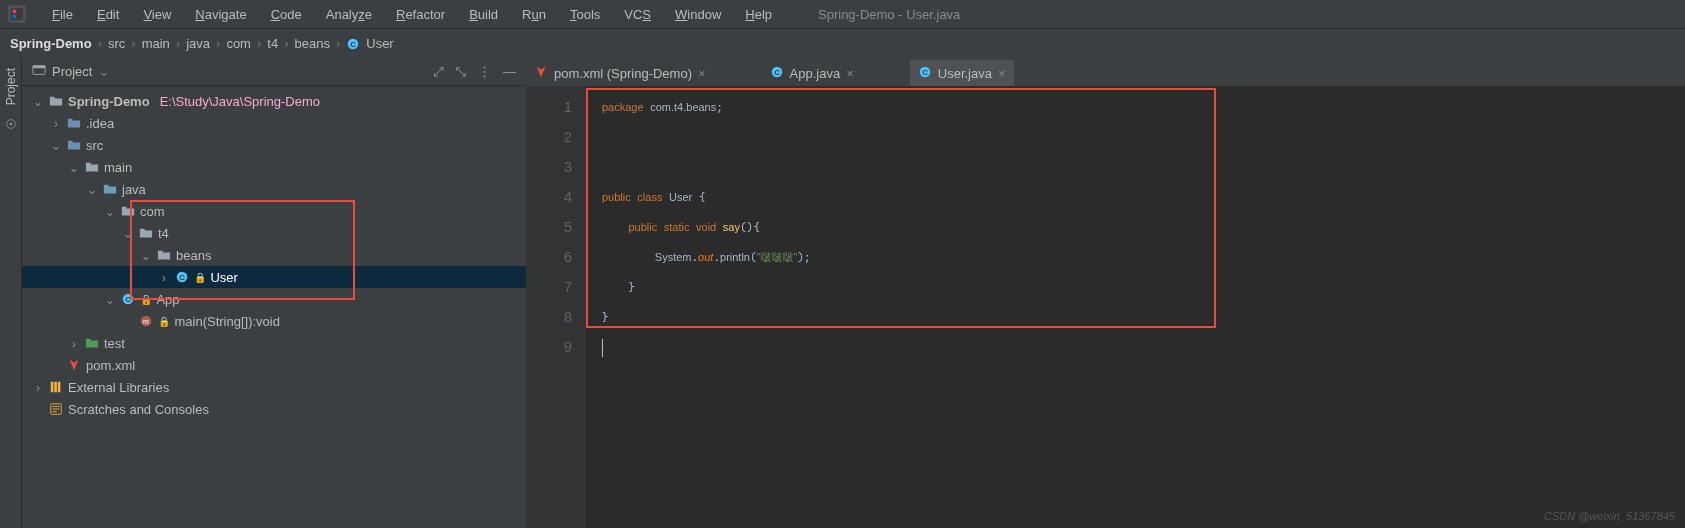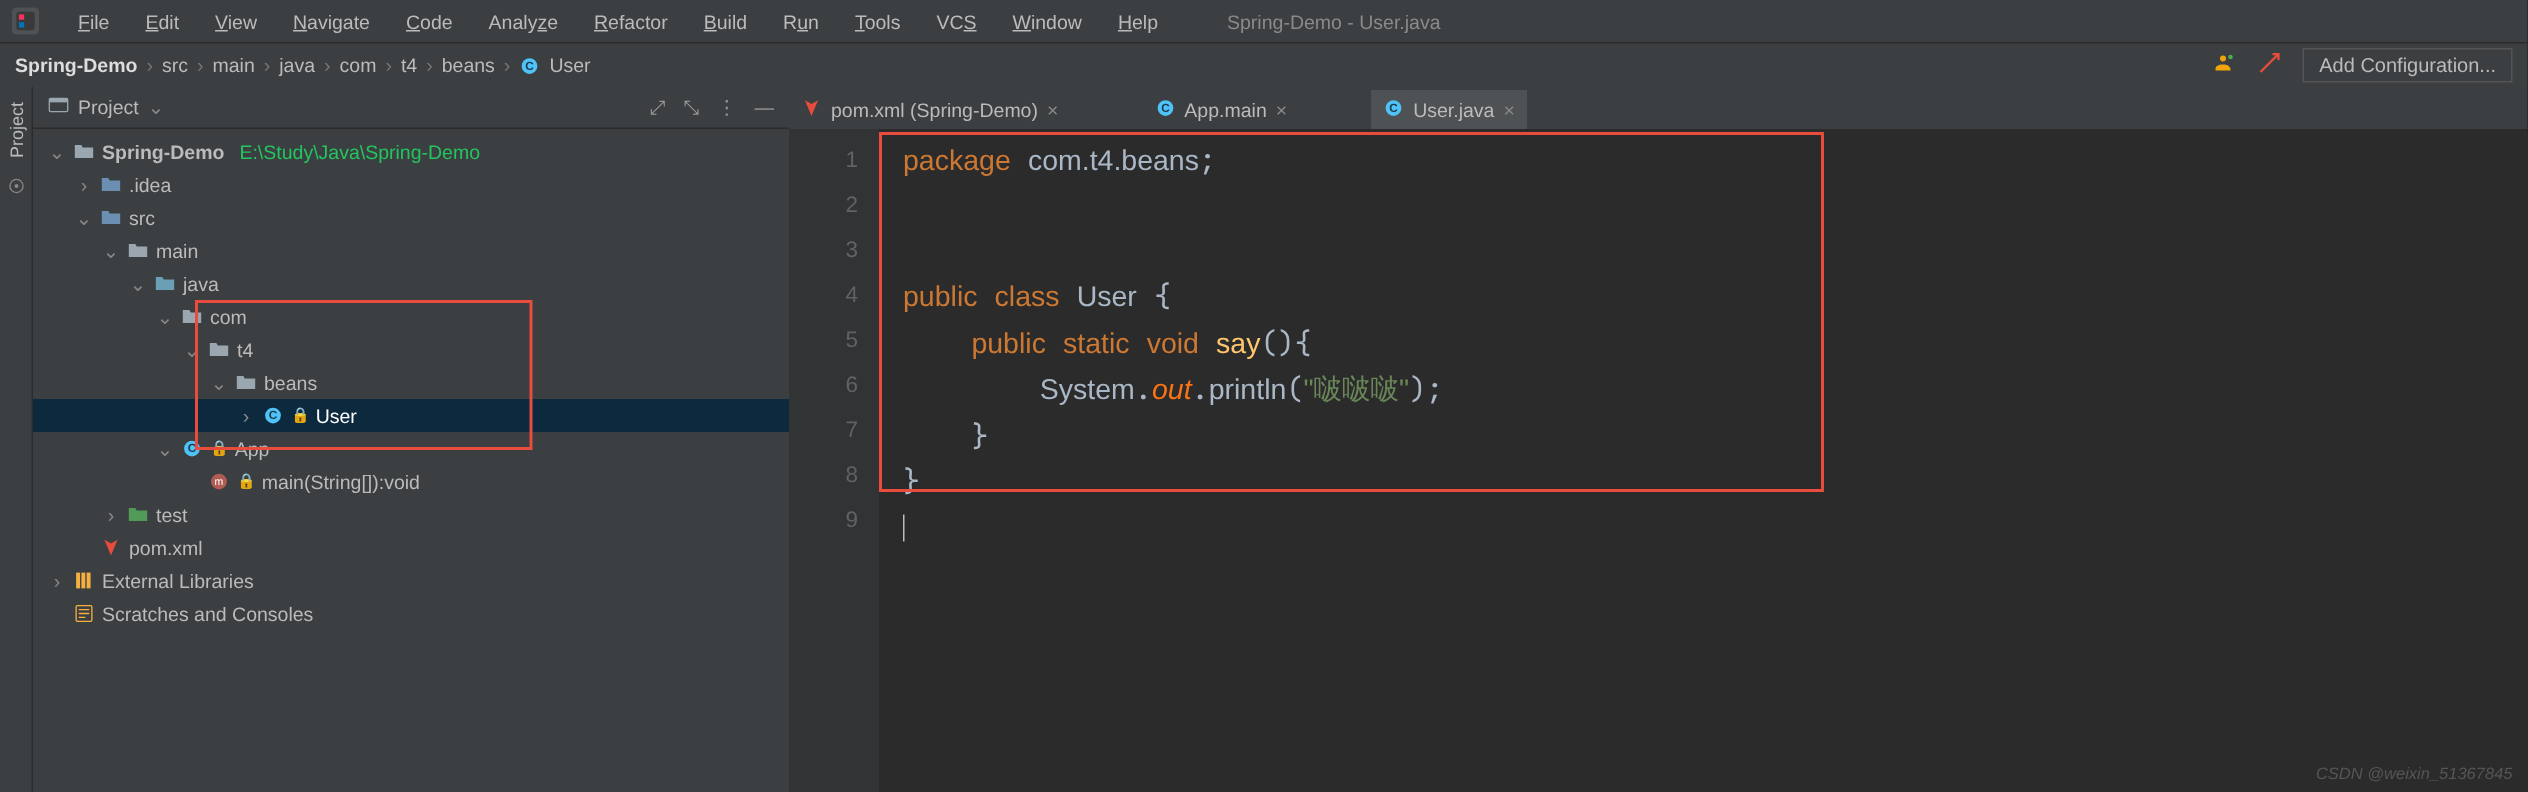--- a/index.html
+++ b/index.html
@@ -35,21 +35,21 @@
 .sidebar-head .lead{display:flex; align-items:center; gap:6px;}
 .sidebar-head svg{width:14px;height:14px;}
 .sidebar-head .tools{display:flex; gap:12px; color:#999;}
 .sidebar-head .tools span{cursor:pointer;}
 
 .tree { flex:1; overflow:auto; padding:4px 0; position:relative;}
 .tree-row { display:flex; align-items:center; height:22px; padding-left: calc(10px + var(--d,0)*18px); cursor:pointer; white-space:nowrap; gap:4px;}
 .tree-row.sel{ background:#0d293e; color:#fff;}
 .tree-row .chev{ width:12px; display:inline-flex; justify-content:center; color:#888;}
 .tree-row .ico{ display:inline-flex; width:16px; justify-content:center;}
-.tree-row .dim{ color:#22c55e; margin-left:6px;}
+.tree-row .dim{ color:#f9a8d4; margin-left:6px;}
 .tree-row .lock{ color:#a0c15a; font-size:10px;}
 .redbox1{ position:absolute; left:108px; top:114px; width:225px; height:100px; border:2px solid #e74c3c; pointer-events:none;}
 
 
 .fold-ico{ color:#9aa7b0;}
 .pkg-ico{ color:#9aa7b0;}
 .class-ico{ color:#4fc3f7;}
 .mvn-ico{ color:#e74c3c;}
 .res-ico{ color:#c39bd3;}
 .lib-ico{ color:#f5b041;}
@@ -59,21 +59,21 @@
 .editor { flex:1; background:#2b2b2b; display:flex; flex-direction:column;}
 .tabs { height:28px; background:#3c3f41; display:flex; align-items:flex-end;gap:48px;}
 .tab { height:26px; display:flex; align-items:center; padding:0 8px; gap:6px; background:#3c3f41; cursor:pointer; color:#bbb;}
 .tab.active{ background:#4e5254; }
 .tab .close{ color:#888; font-size:13px; cursor:pointer;}
 .tab svg{width:14px;height:14px;}
 
 .code-wrap{ flex:1; display:flex; position:relative;}
 .gut { width:60px; background:#313335; text-align:right; padding: 6px 14px 0 0; color:#606366; font-family:"JetBrains Mono","Consolas",monospace; font-size:15px; line-height:30px;}
 .gut div{height:30px;}
-.code { flex:1; padding:6px 0 0 16px; font-family:"JetBrains Mono","Consolas",monospace; font-size:19px; line-height:30px; white-space:pre; color:#a9b7c6; position:relative;}
+.code { flex:1; padding:6px 0 0 16px; font-family:"JetBrains Mono","Consolas",monospace; font-size:11px; line-height:30px; white-space:pre; color:#a9b7c6; position:relative;}
 .kw{color:#cc7832;}
 .cls{color:#a9b7c6;}
 .fld{color:#f97316; font-style:italic;}
 .str{color:#6a8759;}
 .pkgc{color:#a9b7c6;}
 .mth{color:#ffc66d;text-align:center;}
 .redbox2{ position:absolute; left:0; top:2px; width:630px; height:240px; border:2px solid #e74c3c; pointer-events:none;}
 .caret{display:inline-block; width:1px; height:18px; background:#bbb; vertical-align:middle;}
 
 .watermark{position:absolute; right:10px; bottom:6px; color:#555; font-size:11px;font-style:italic;}
@@ -122,31 +122,20 @@
     <span class="seg">beans</span>
       <span class="sep">›</span>
     <span class="ico class-ico">
         <svg viewBox="0 0 16 16" width="14" height="14">
           <circle cx="8" cy="8" r="6" fill="#4fc3f7"></circle>
           <text x="8" y="11" text-anchor="middle" font-size="9" fill="#1b3a4b" font-weight="bold">C</text>
         </svg>
       </span>
     <span class="seg">User</span>
   </div>
-  <div class="rightctl">
-    <span style="color:#f0a30a;"><svg viewBox="0 0 16 16">
-          <path fill="currentColor" d="M5 5a2 2 0 114 0 2 2 0 01-4 0zm-3 7c0-2 2-3 5-3s5 1 5 3v1H2z"></path>
-          <path fill="#3c3f41" d="M11 7l2 2-2 2"></path>
-          <circle cx="12" cy="4" r="1.5" fill="#4caf50"></circle>
-        </svg></span>
-    <span style="color:#e74c3c;"><svg viewBox="0 0 16 16">
-          <path fill="none" stroke="currentColor" stroke-width="1.5" d="M2 14L14 2M10 2h4v4"></path>
-        </svg></span>
-    <button class="btn">Add Configuration...</button>
-  </div>
 </div>
 
 <div class="main">
 
   <div class="gutter">
     <span class="vtab">Project</span>
     <span style="color:#888;"><svg viewBox="0 0 16 16">
           <circle cx="8" cy="8" r="5" fill="none" stroke="currentColor"></circle>
           <circle cx="8" cy="8" r="1.5" fill="currentColor"></circle>
         </svg></span>
@@ -326,21 +315,21 @@
               <path fill="currentColor" d="M3 2l5 12 5-12-5 3z"></path>
             </svg></span>
         <span>pom.xml (Spring-Demo)</span>
         <span class="close">×</span>
       </div>
       <div class="tab">
         <span class="class-ico"><svg viewBox="0 0 16 16">
               <circle cx="8" cy="8" r="6" fill="#4fc3f7"></circle>
               <text x="8" y="11" text-anchor="middle" font-size="9" fill="#1b3a4b" font-weight="bold">C</text>
             </svg></span>
-        <span>App.main</span>
+        <span>App.java</span>
         <span class="close">×</span>
       </div>
       <div class="tab active">
         <span class="class-ico"><svg viewBox="0 0 16 16">
               <circle cx="8" cy="8" r="6" fill="#4fc3f7"></circle>
               <text x="8" y="11" text-anchor="middle" font-size="9" fill="#1b3a4b" font-weight="bold">C</text>
             </svg></span>
         <span>User.java</span>
         <span class="close">×</span>
       </div>

